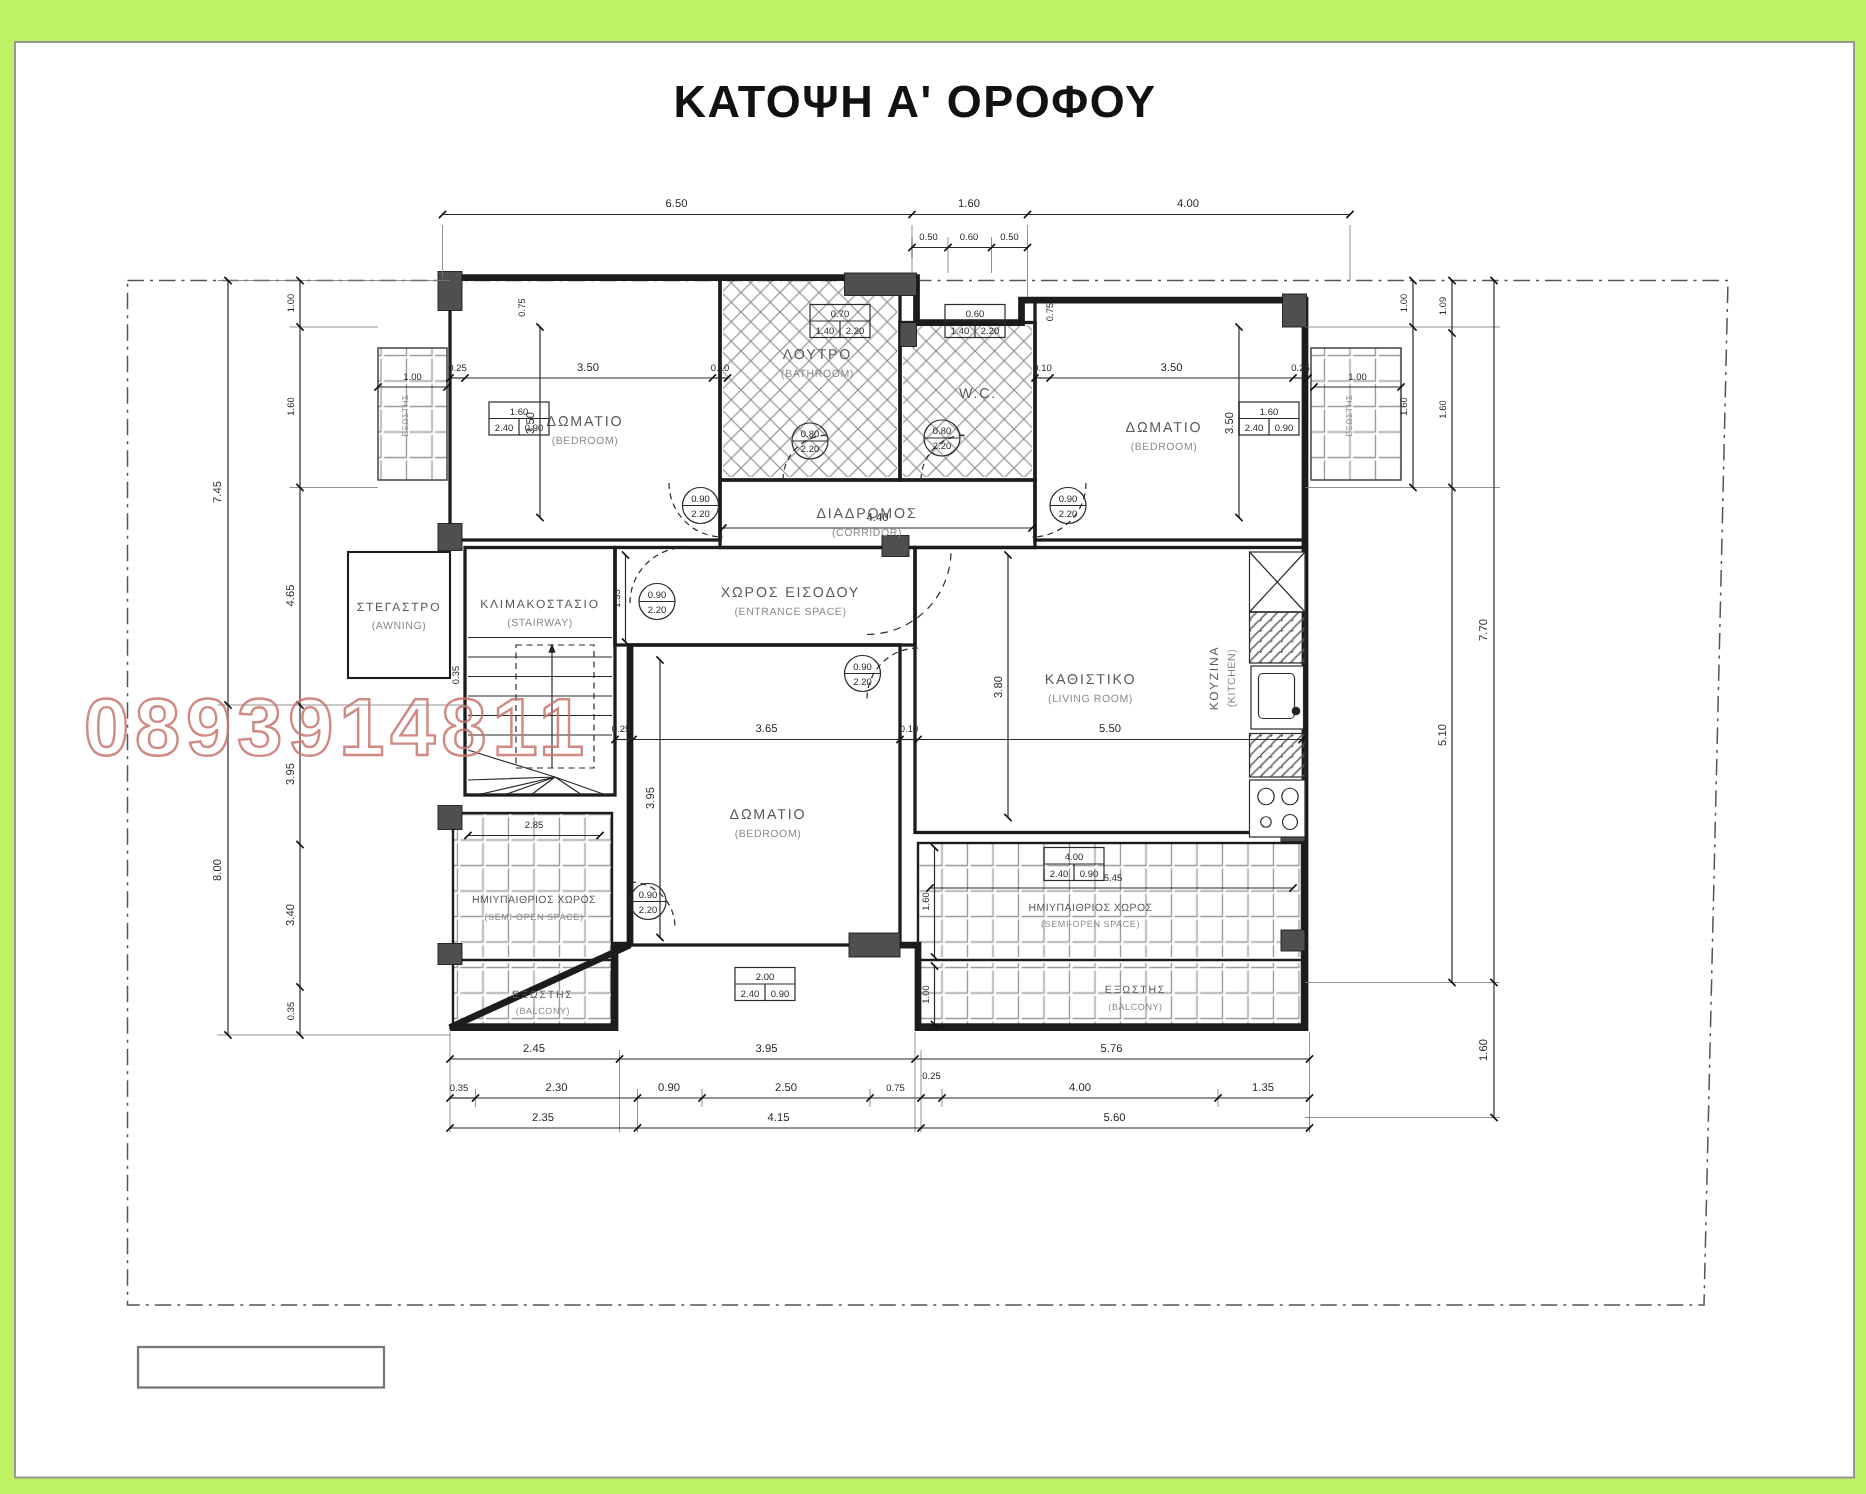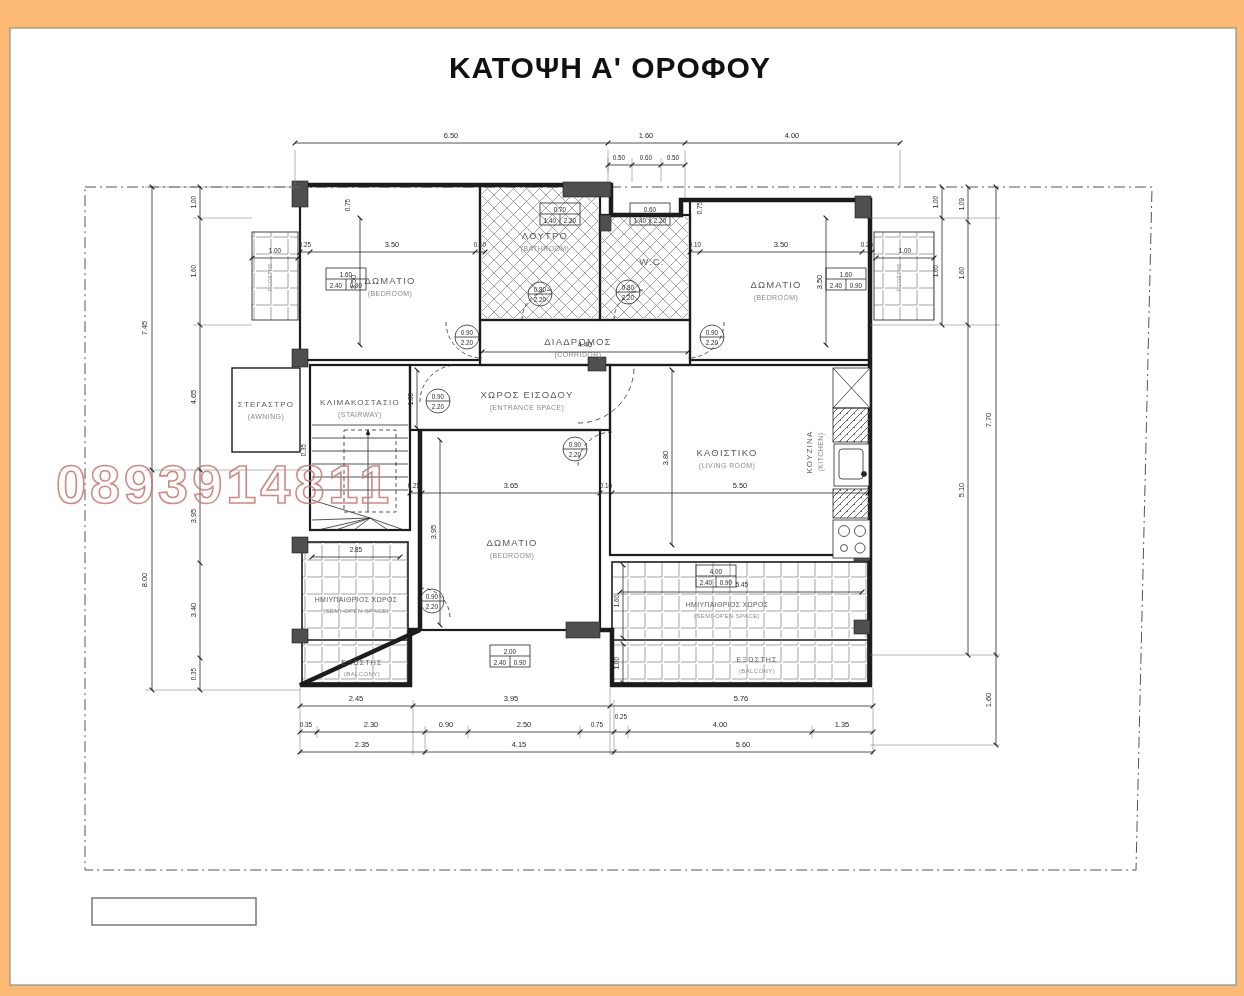--- a/index.html
+++ b/index.html
@@ -1,16 +1,16 @@
 <!DOCTYPE html>
 <html><head>
 <meta charset="utf-8">
 <style>
   html,body{margin:0;padding:0;background:#f4f4f4;}
-  .page{position:relative;width:1244px;height:996px;background:#fdba74;font-family:"Liberation Sans",sans-serif;overflow:hidden;}
+  .page{position:relative;width:1244px;height:996px;background:#bef264;font-family:"Liberation Sans",sans-serif;overflow:hidden;}
   svg{position:absolute;left:0;top:0;}
   text{font-family:"Liberation Sans",sans-serif;fill:#3c3c3c;}
   .title{font-size:30px;font-weight:bold;fill:#111;letter-spacing:1px;}
   .room{font-size:9.5px;fill:#5a5a5a;letter-spacing:1.2px;text-anchor:middle;}
   .rsub{font-size:7px;fill:#8a8a8a;letter-spacing:.4px;text-anchor:middle;}
   .dim{font-size:7.5px;fill:#2a2a2a;text-anchor:middle;}
   .dimsm{font-size:6.3px;fill:#2a2a2a;text-anchor:middle;}
   .wm{font-size:54px;font-weight:bold;fill:none;stroke:#c8766f;stroke-width:1.6px;letter-spacing:4px;opacity:.85;}
   .wall{fill:none;stroke:#1c1c1c;}
   .thin{stroke:#2a2a2a;stroke-width:.8;fill:none;}

